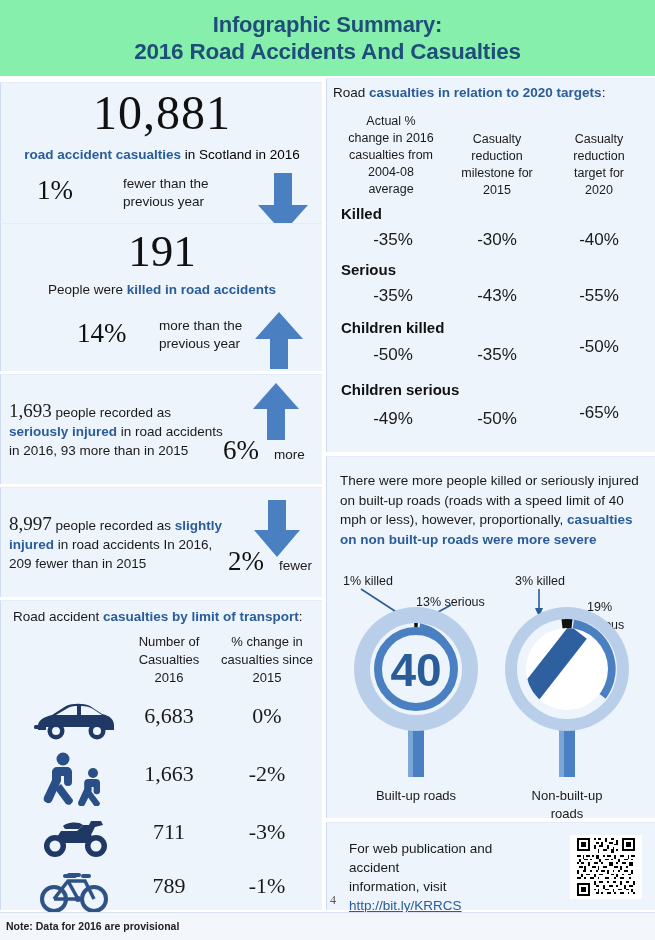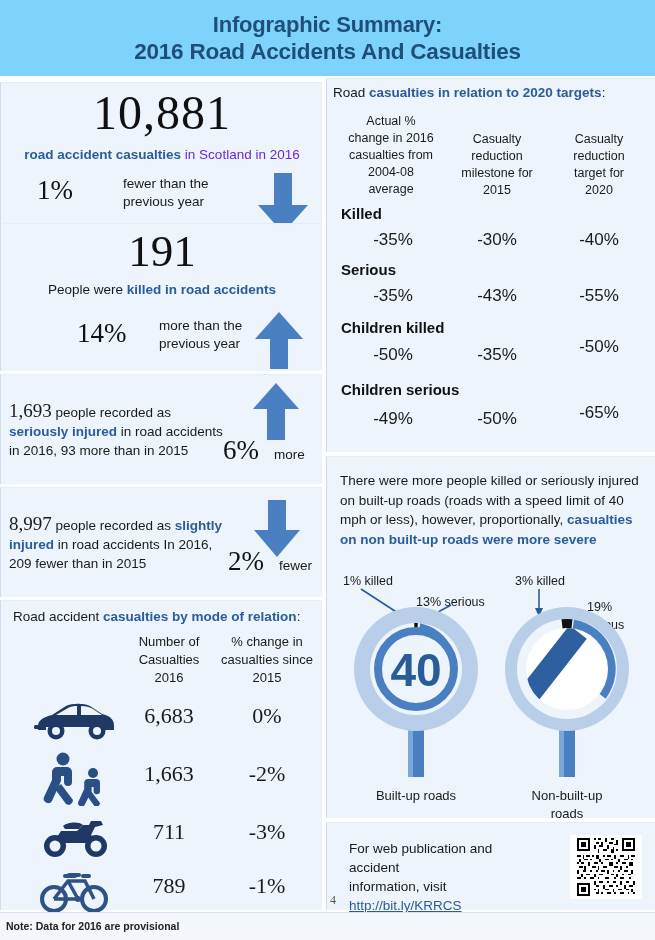--- a/index.html
+++ b/index.html
@@ -9,21 +9,21 @@
     font-family:"Liberation Sans", sans-serif;
     color:#1a1a1a;
     overflow:hidden;
     position:relative;
   }
   .page{position:relative;width:655px;height:940px;background:#ffffff;}
 
   
   .title-bar{
     position:absolute;left:0;top:0;width:655px;height:76px;
-    background:#7dd3fc;
+    background:#86efac;
     display:flex;flex-direction:column;align-items:center;justify-content:center;
   }
   .title-line{
     color:#1f4e79;font-weight:bold;letter-spacing:-0.2px;
     font-size:22px;line-height:27px;text-align:center;
   }
   .title-line.l2{font-size:22.5px;}
 
   
   .panel{position:absolute;background:#edf4fc;box-sizing:border-box;}
@@ -35,21 +35,21 @@
     font-family:"Liberation Serif", serif;
     font-weight:normal;color:#111;
   }
 
   
   #p1{left:0;top:82px;width:322px;height:142px;}
   #p1 .n{position:absolute;left:0;top:2px;width:322px;text-align:center;
          font-size:48px;line-height:56px;letter-spacing:1px;}
   #p1 .sub{position:absolute;left:0;top:64px;width:322px;text-align:center;
            font-size:13.5px;font-weight:bold;}
-  #p1 .sub .plain{font-weight:normal;color:#6d28d9;}
+  #p1 .sub .plain{font-weight:normal;color:#000000;}
   #p1 .pct{position:absolute;left:36px;top:92px;font-size:27px;}
   #p1 .cmp{position:absolute;left:122px;top:92px;font-size:13.5px;line-height:18px;}
 
   
   .arrow{position:absolute;}
   .arrow svg{display:block;}
 
   
   #p2{left:0;top:223px;width:322px;height:148px;}
   #p2 .n{position:absolute;left:0;top:0px;width:322px;text-align:center;
@@ -184,21 +184,21 @@
     <div class="word">fewer</div>
     <div class="arrow" style="left:250px;top:12px;">
       <svg width="52" height="58" viewBox="0 0 52 58">
         <polygon points="17,0 35,0 35,30 49,30 26,57 3,30 17,30" fill="#4a7fc1"></polygon>
       </svg>
     </div>
   </div>
 
   <div class="panel bordered" id="p5">
     <div class="hd">
-      <span>Road accident </span><span class="accent">casualties by mode of relation</span><span>:</span>
+      <span>Road accident </span><span class="accent">casualties by limit of transport</span><span>:</span>
     </div>
 
     <div class="tcols">
       <div class="thcell" id="th1">
         <div>Number of</div>
         <div>Casualties</div>
         <div>2016</div>
       </div>
       <div class="thcell" id="th2">
         <div>% change in</div>

